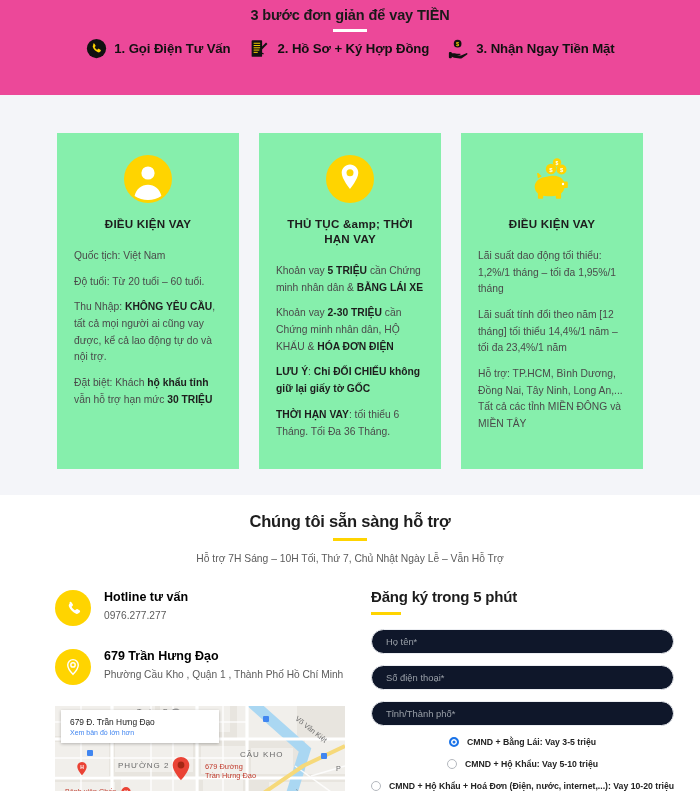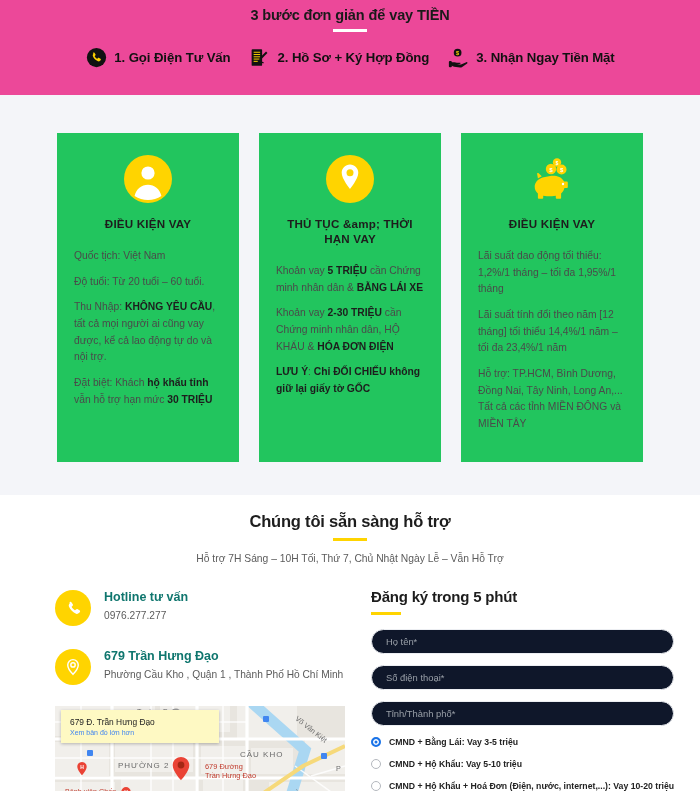--- a/index.html
+++ b/index.html
@@ -28,21 +28,21 @@
   .banner-divider {
     width: 34px; height: 2.5px;
     background: #ffffff;
     margin: 6px auto 0;
   }
   .steps {
     display: flex;
     align-items: flex-end;
     justify-content: center;
     gap: 18px;
-    margin-top: 15px;
+    margin-top: 6px;
     padding: 0 18px;
   }
   .step {
     display: flex;
     align-items: center;
     gap: 7px;
   }
   .step-icon {
     width: 22px; height: 22px;
     display: flex; align-items: center; justify-content: center;
@@ -63,21 +63,21 @@
     height: 400px;
   }
   .cards-row {
     display: flex;
     justify-content: center;
     gap: 20px;
   }
   .card {
     width: 182px;
     min-height: 307px;
-    background: #22c55e;
+    background: #86efac;
     padding: 20px 17px 20px;
     display: flex;
     flex-direction: column;
     align-items: center;
   }
   .card-icon {
     width: 52px; height: 52px;
     display: flex; align-items: center; justify-content: center;
     margin-bottom: 11px;
   }
@@ -143,21 +143,21 @@
     border-radius: 50%;
     background: #ffd400;
     display: flex; align-items: center; justify-content: center;
     flex: 0 0 36px;
     margin-top: 2px;
   }
   .contact-txt { padding-top: 2px; }
   .contact-head {
     font-size: 12.5px;
     font-weight: bold;
-    color: #0f766e;
+    color: #000000;
     margin-bottom: 6px;
   }
   .contact-sub {
     font-size: 10.2px;
     color: #5b5b5b;
   }
 
   
   .map {
     position: relative;
@@ -165,21 +165,21 @@
     height: 116px;
     overflow: hidden;
     background: #e9e6e0;
     margin-top: 2px;
   }
   .map svg { position: absolute; top: 0; left: 0; }
   .map-card {
     position: absolute;
     left: 6px; top: 4px;
     width: 158px;
-    background: #fef9c3;
+    background: #ffffff;
     padding: 7px 9px 7px;
     box-shadow: 0 1px 3px rgba(0,0,0,0.25);
     z-index: 5;
   }
   .map-card-title {
     font-size: 8.4px;
     color: #222222;
     font-weight: normal;
     margin-bottom: 2px;
   }
@@ -227,20 +227,21 @@
     margin-bottom: 11px;
     outline: none;
   }
   .form-input::placeholder { color: #9aa0a8; }
 
   .radio-row {
     display: flex;
     align-items: center;
     gap: 8px;
     margin-bottom: 12px;
+    justify-content: center;
   }
   .radio {
     width: 10px; height: 10px;
     border-radius: 50%;
     border: 1px solid #b4b8be;
     background: #fff;
     flex: 0 0 10px;
     position: relative;
   }
   .radio.on {
@@ -333,20 +334,21 @@
           <circle cx="25" cy="25" r="24" fill="#ffd400"></circle>
           <path d="M25 10.5c-4.6 0-8.3 3.7-8.3 8.3 0 6.2 8.3 16.2 8.3 16.2s8.3-10 8.3-16.2c0-4.6-3.7-8.3-8.3-8.3z" fill="#ffffff"></path>
           <circle cx="25" cy="18.8" r="3.5" fill="#ffd400"></circle>
         </svg>
       </div>
       <div class="card-title">THỦ TỤC &amp;amp; THỜI HẠN VAY</div>
       <div class="card-body">
         <div class="card-p">Khoản vay <b>5 TRIỆU</b> cần Chứng minh nhân dân &amp; <b>BẰNG LÁI XE</b></div>
         <div class="card-p">Khoản vay <b>2-30 TRIỆU</b> cần Chứng minh nhân dân, HỘ KHẨU &amp; <b>HÓA ĐƠN ĐIỆN</b></div>
         <div class="card-p"><b>LƯU Ý</b>: <b>Chỉ ĐỐI CHIẾU không giữ lại giấy tờ GỐC</b></div>
+        <div class="card-p"><b>THỜI HẠN VAY</b>: tối thiểu 6 Tháng. Tối Đa 36 Tháng.</div>
       </div>
     </div>
 
     <div class="card">
       <div class="card-icon">
         <svg width="50" height="50" viewBox="0 0 50 50">
           <g fill="#ffd400">
             <circle cx="30" cy="8.5" r="4.2"></circle>
             <circle cx="24" cy="15" r="5.2"></circle>
             <circle cx="34.5" cy="15.5" r="5"></circle>

